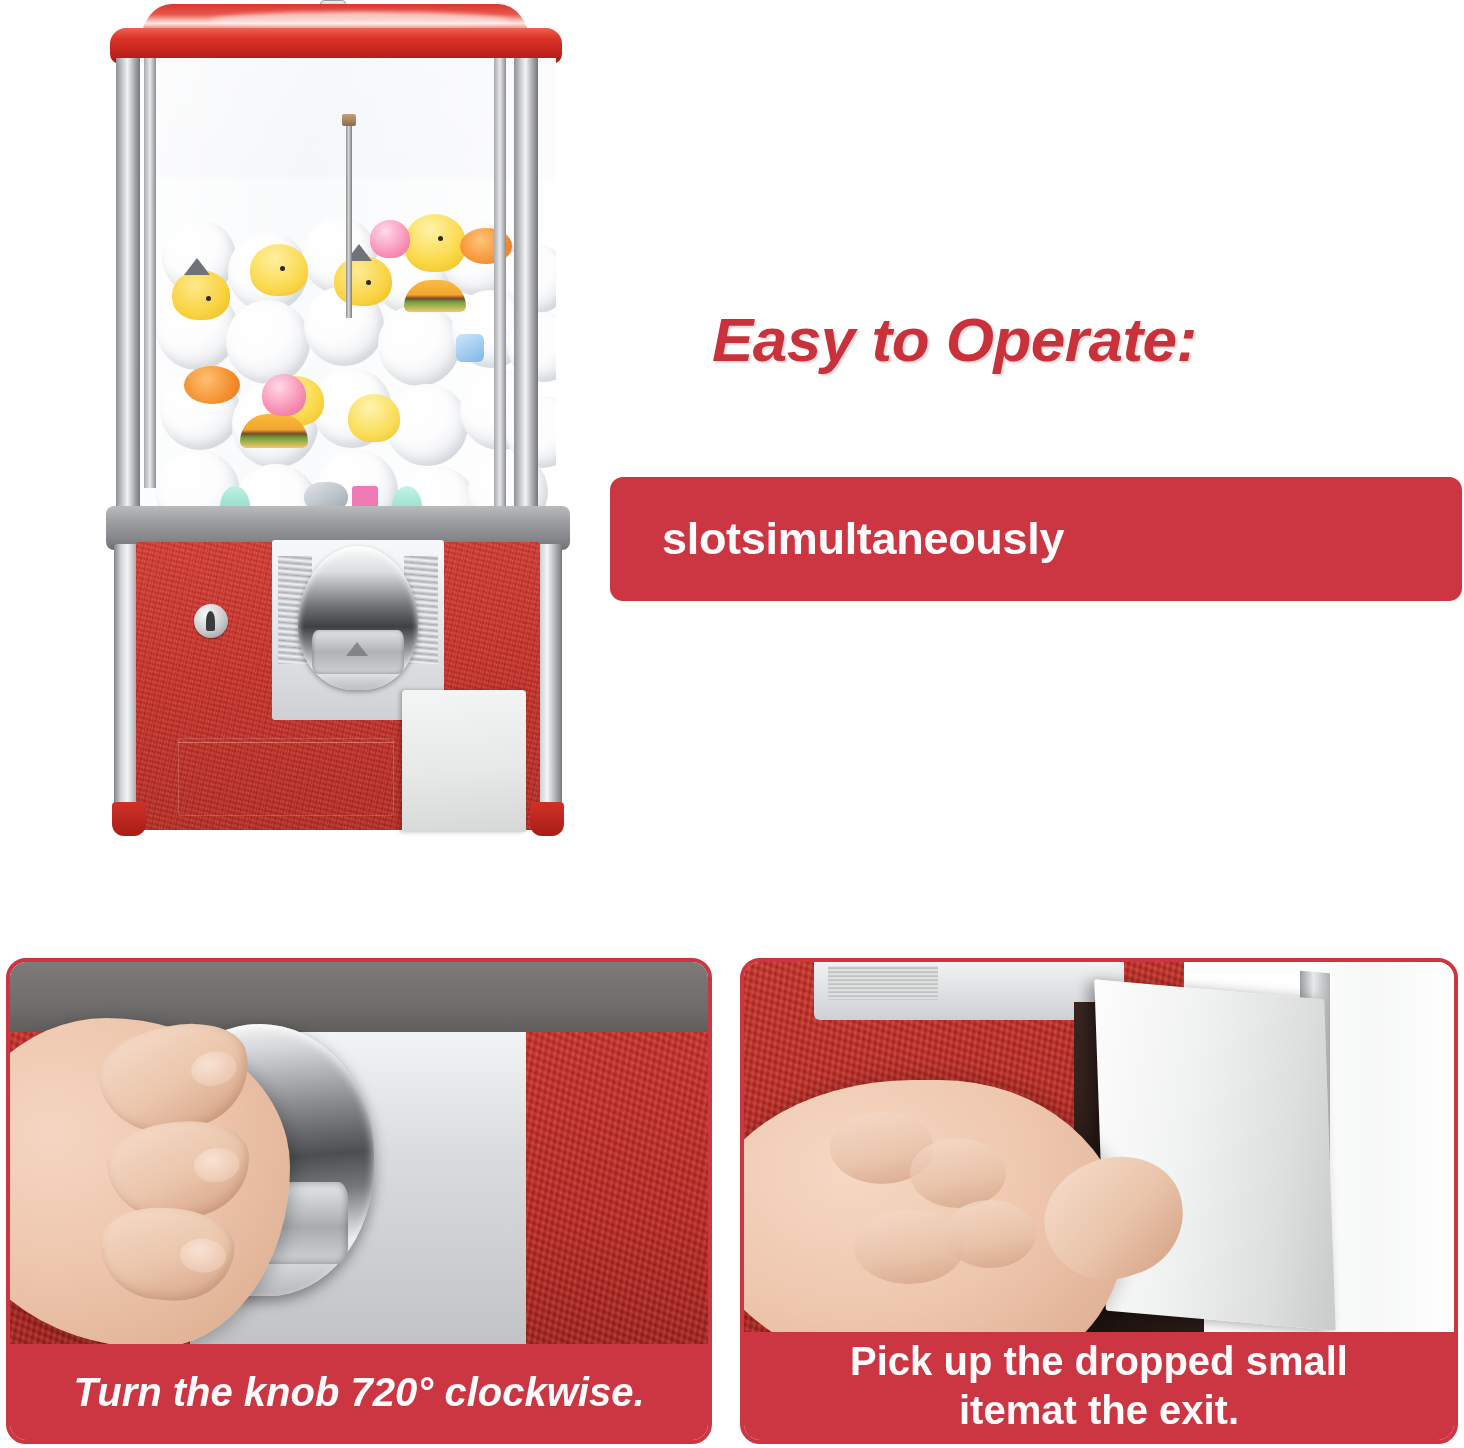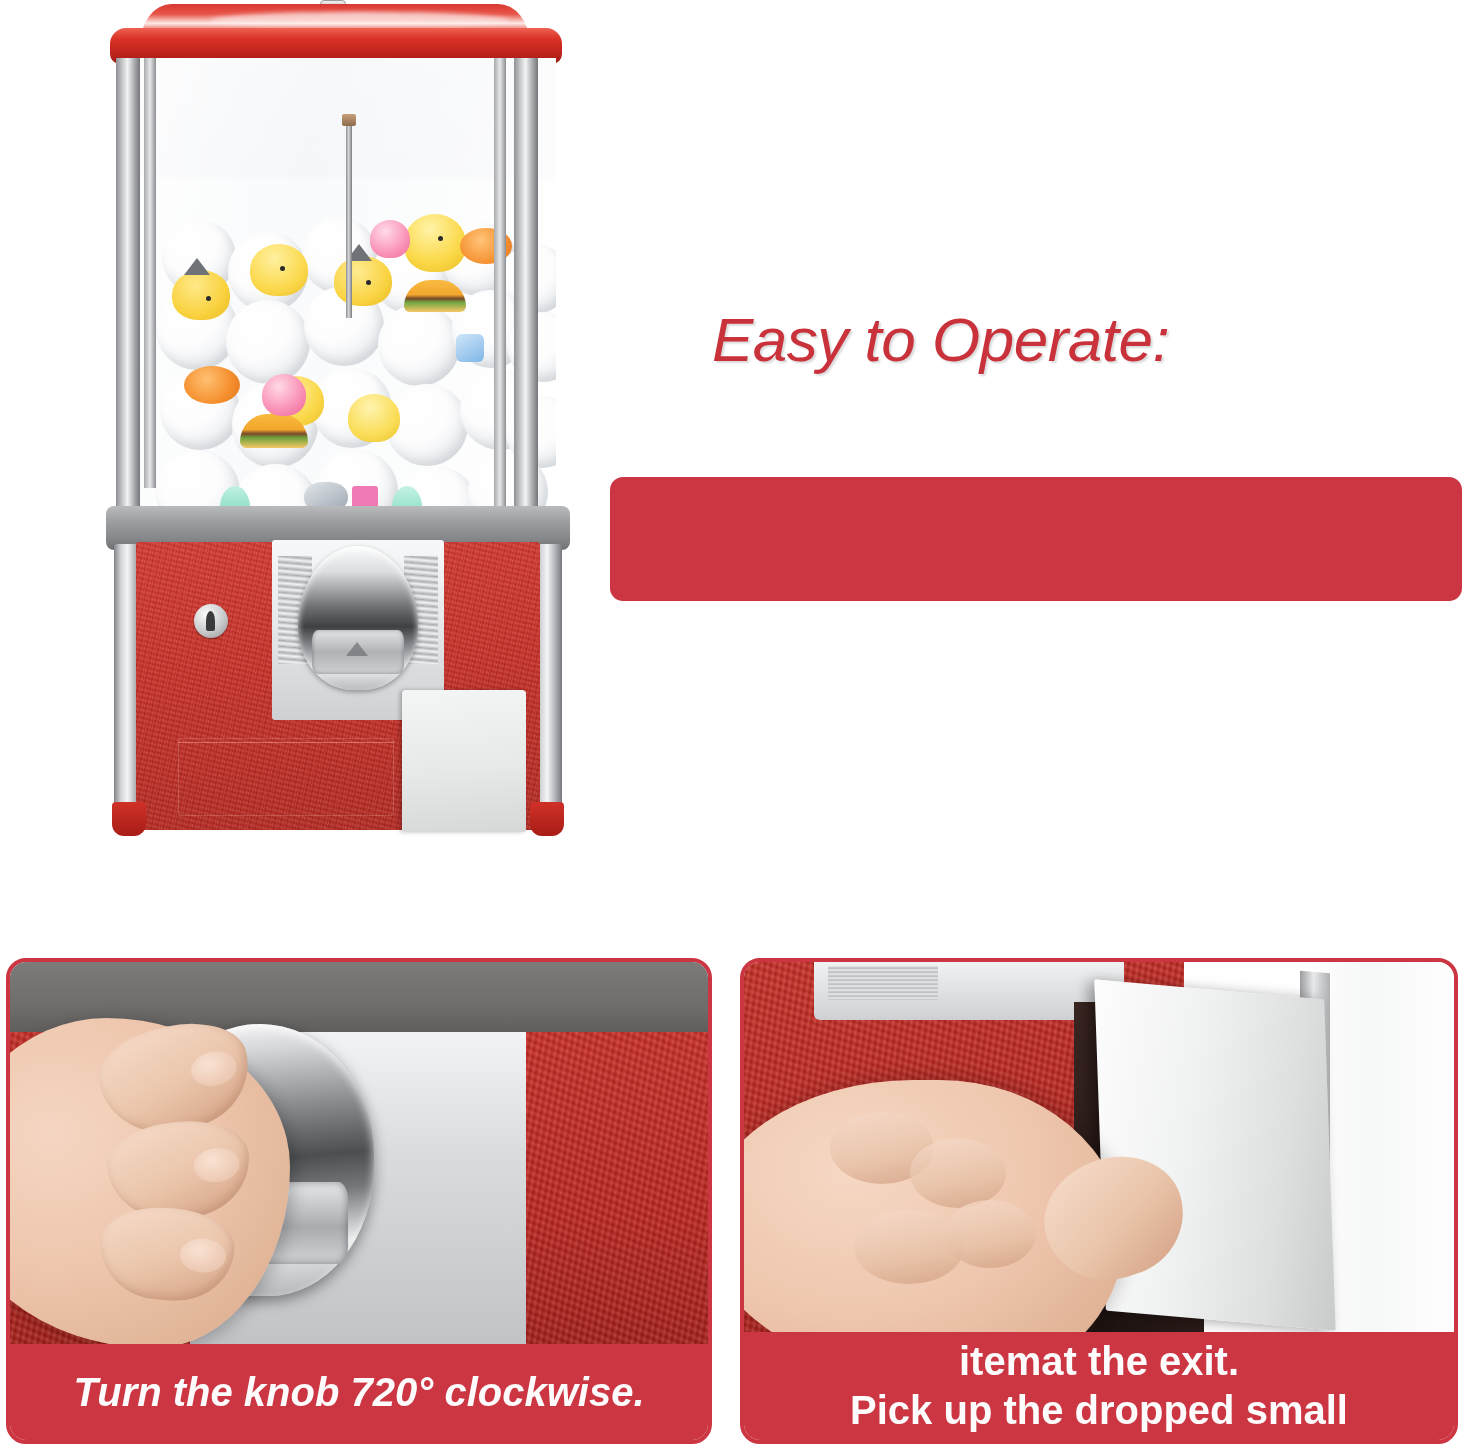--- a/index.html
+++ b/index.html
@@ -262,21 +262,21 @@
     left: 42px; top: 200px;
     width: 216px; height: 1px;
     background: rgba(255,180,172,.45);
   }
 
   
   #headline {
     position: absolute;
     left: 712px; top: 304px;
     font-size: 62px;
-    font-weight: 400;
+    font-weight: 700;
     font-style: italic;
     color: #c9323b;
     letter-spacing: -0.5px;
     white-space: nowrap;
     text-shadow: 2px 2px 2px rgba(150,150,150,.35);
   }
 
   #step1-banner {
     position: absolute;
     left: 610px; top: 477px;
@@ -604,20 +604,21 @@
 
       <div class="m-foot left"></div>
       <div class="m-foot right"></div>
     </div>
   </div>
 
   <div id="headline">Easy to Operate:</div>
 
   <div id="step1-banner">
     <div id="step1-text">
+      <div>slotsimultaneously</div>
     </div>
   </div>
 </div>
 
 <div class="panel" id="panel-left">
   <div class="panel-photo">
     <div class="lp-grey"></div>
     <div class="lp-redwall"></div>
     <div class="lp-chromeplate"></div>
     <div class="lp-ridge"></div>
@@ -659,17 +660,17 @@
       <div class="rp-knuckle" style="left:126px; top:32px;  width:104px; height:72px;"></div>
       <div class="rp-knuckle" style="left:206px; top:58px;  width:96px;  height:70px;"></div>
       <div class="rp-knuckle" style="left:150px; top:130px; width:110px; height:74px;"></div>
       <div class="rp-knuckle" style="left:240px; top:120px; width:92px;  height:68px;"></div>
     </div>
     <div class="rp-thumb"></div>
   </div>
 
   <div class="panel-caption">
     <div>
+      <div>Pick up the dropped small</div>
       <div>itemat the exit.</div>
-      <div>Pick up the dropped small</div>
     </div>
   </div>
 </div>
 
 </body></html>

